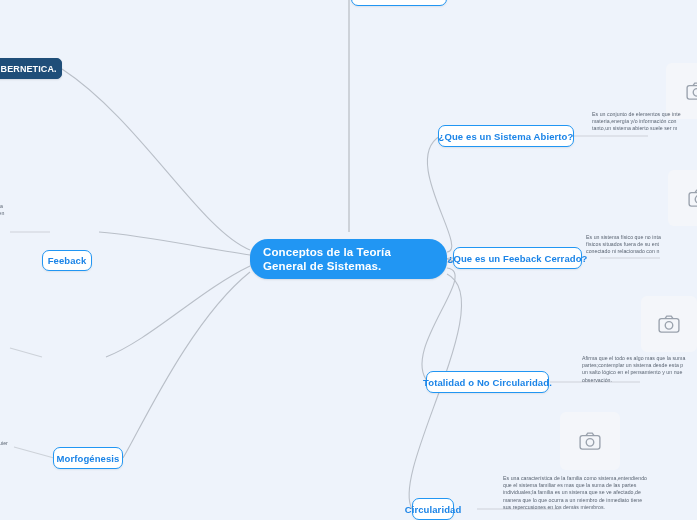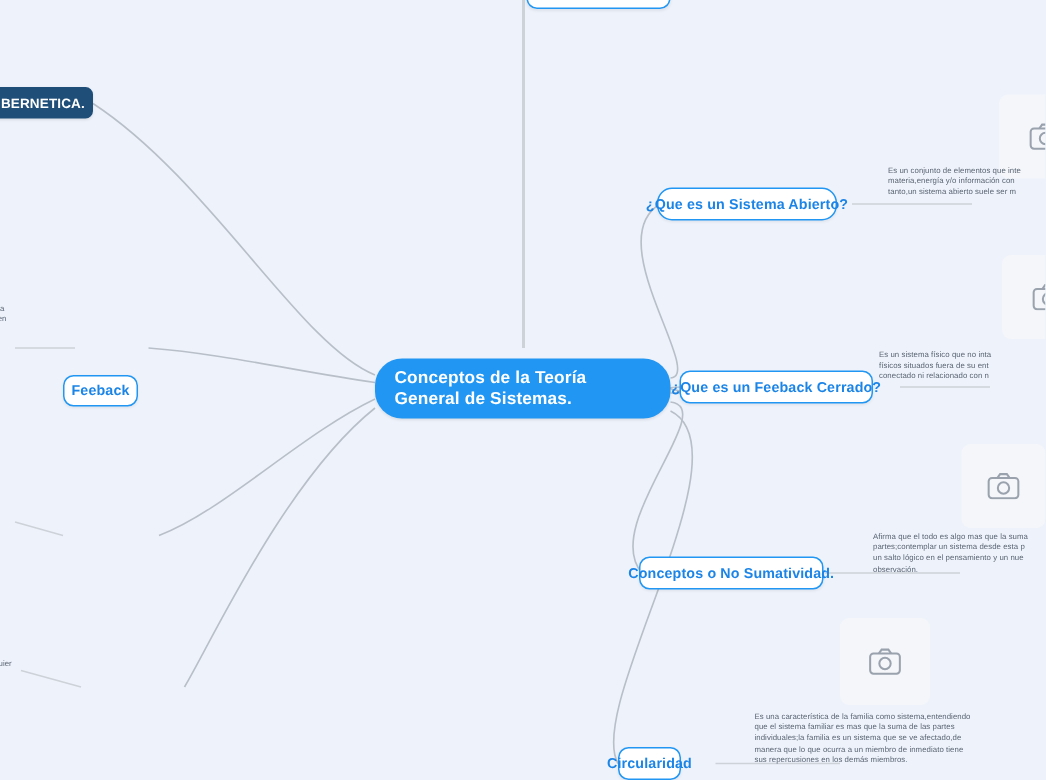--- a/index.html
+++ b/index.html
@@ -113,33 +113,34 @@
       <path d="M54 458 L 14 447" stroke="#cdd2d9"></path>
     </g>
   </svg>
 
   <div class="scroll-track" style="left:348px; top:0; width:1.5px; height:232px; background:#cdd2d9;"></div>
 
   <div class="node node-branch" style="left:351px; top:-16px; width:96px; height:22px;"></div>
 
   <div class="node node-root" style="left:250px; top:239px; width:197px; height:40px;">Conceptos de la Teoría General de Sistemas.</div>
 
-  <div class="node node-branch" style="left:438px; top:125px; width:120px; height:22px;border-radius:10px;">¿Que es un Sistema Abierto?</div>
+  <div class="node node-branch" style="left:438px; top:125px; width:136px; height:22px;">¿Que es un Sistema Abierto?</div>
 
   <div class="node node-branch" style="left:453px; top:247px; width:129px; height:22px;">¿Que es un Feeback Cerrado?</div>
 
-  <div class="node node-branch" style="left:426px; top:371px; width:123px; height:22px;">Conceptos o No Sumatividad.</div>
+  <div class="node node-branch" style="left:426px; top:371px; width:123px; height:22px;">Totalidad o No Circularidad.</div>
 
   <div class="node node-branch" style="left:412px; top:498px; width:42px; height:22px;">Circularidad</div>
 
   <div class="node node-dark" style="left:-14px; top:58px; width:76px; height:21px;">CIBERNETICA.</div>
 
   <div class="node node-branch" style="left:42px; top:222px; width:50px; height:21px;margin-top:28px;">Feeback</div>
 
 
+  <div class="node node-branch" style="left:53px; top:447px; width:70px; height:22px;">Morfogénesis</div>
 
   <div class="imgbox" style="left:666px; top:63px; width:62px; height:56px;">
     <svg width="22" height="18" viewBox="0 0 24 20">
       <rect x="1" y="4" width="22" height="15" rx="2.5" fill="none" stroke="#9aa2ad" stroke-width="1.5"></rect>
       <path d="M7.5 4 L9.5 1.2 L14.5 1.2 L16.5 4" fill="none" stroke="#9aa2ad" stroke-width="1.5"></path>
       <circle cx="12" cy="11.5" r="4.2" fill="none" stroke="#9aa2ad" stroke-width="1.5"></circle>
     </svg>
   </div>
 
   <div class="imgbox" style="left:668px; top:170px; width:62px; height:56px;">

